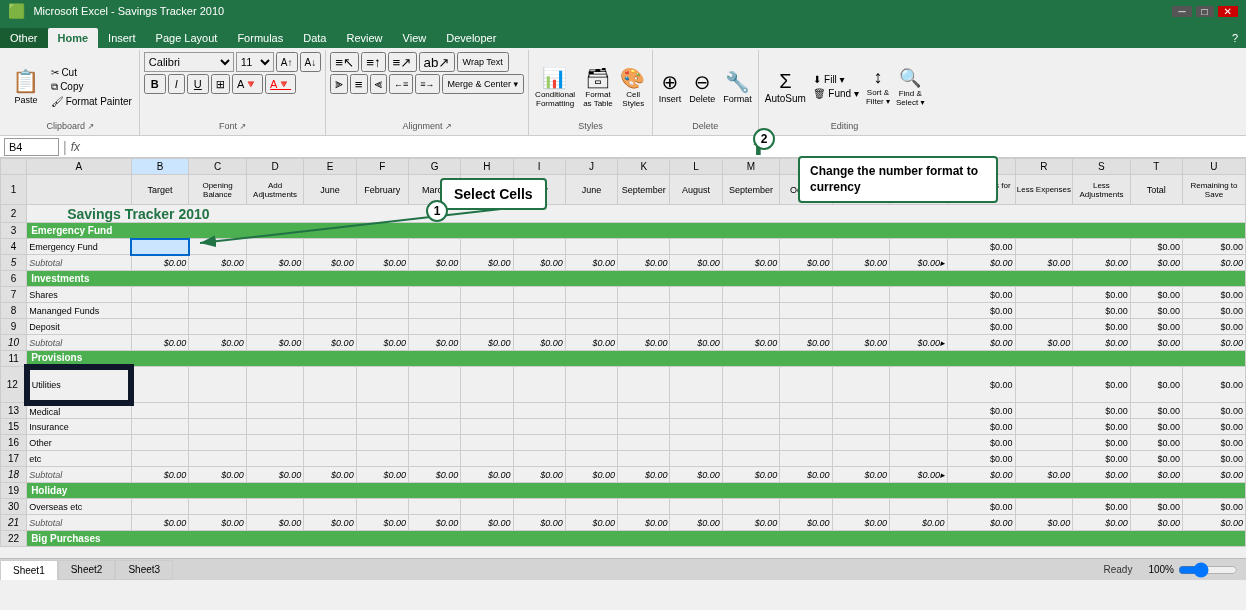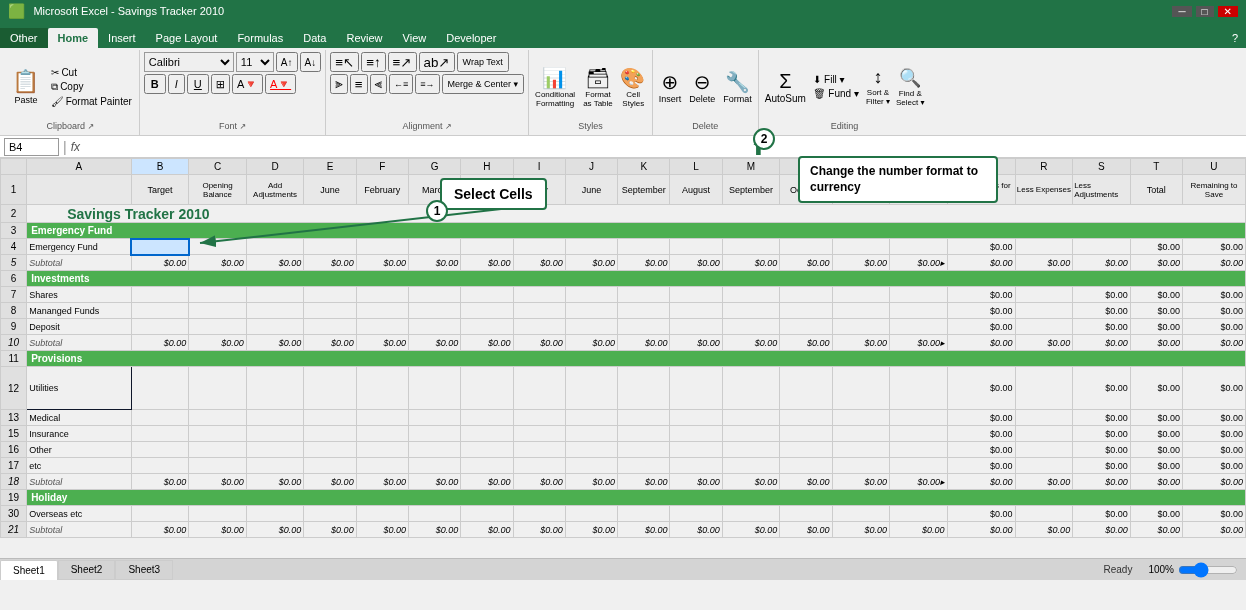--- a/index.html
+++ b/index.html
@@ -256,21 +256,21 @@
           <td style="background:#e8e8e8; border:1px solid #ccc; text-align:center; font-size:9px; vertical-align:middle;">May</td>
           <td style="background:#e8e8e8; border:1px solid #ccc; text-align:center; font-size:9px; vertical-align:middle;">June</td>
           <td style="background:#e8e8e8; border:1px solid #ccc; text-align:center; font-size:9px; vertical-align:middle;">September</td>
           <td style="background:#e8e8e8; border:1px solid #ccc; text-align:center; font-size:9px; vertical-align:middle;">August</td>
           <td style="background:#e8e8e8; border:1px solid #ccc; text-align:center; font-size:9px; vertical-align:middle;">September</td>
           <td style="background:#e8e8e8; border:1px solid #ccc; text-align:center; font-size:9px; vertical-align:middle;">October</td>
           <td style="background:#e8e8e8; border:1px solid #ccc; text-align:center; font-size:9px; vertical-align:middle;">November</td>
           <td style="background:#e8e8e8; border:1px solid #ccc; text-align:center; font-size:9px; vertical-align:middle;">December</td>
           <td style="background:#e8e8e8; border:1px solid #ccc; text-align:center; font-size:8px; vertical-align:middle; padding:1px;">Total Savings for the Year</td>
           <td style="background:#e8e8e8; border:1px solid #ccc; text-align:center; font-size:8px; vertical-align:middle; padding:1px;">Less Expenses</td>
-          <td style="background:#e8e8e8; border:1px solid #ccc; font-size:8px; vertical-align:middle; padding:1px;">Less Adjustments</td>
+          <td style="background:#e8e8e8; border:1px solid #ccc; text-align:center; font-size:8px; vertical-align:middle; padding:1px;">Less Adjustments</td>
           <td style="background:#e8e8e8; border:1px solid #ccc; text-align:center; font-size:9px; vertical-align:middle;">Total</td>
           <td style="background:#e8e8e8; border:1px solid #ccc; text-align:center; font-size:8px; vertical-align:middle; padding:1px;">Remaining to Save</td>
         </tr>
 
         <tr style="height:18px;">
           <td style="background:#e0e0e0; border:1px solid #ccc; text-align:center; font-size:10px;">2</td>
           <td colspan="21" style="border:1px solid #ccc; font-size:14px; font-weight:bold; color:#217346; padding-left:40px;">Savings Tracker 2010</td>
         </tr>
       </thead>
       <tbody>
@@ -435,21 +435,21 @@
             <td style="border:1px solid #ccc; text-align:right; font-size:9px; padding:0 2px;">$0.00</td>
         </tr>
 
         <tr style="height:16px;">
           <td style="background:#e0e0e0; border:1px solid #ccc; text-align:center; font-size:10px;">11</td>
           <td colspan="21" style="background:#4CAF50; color:white; font-weight:bold; border:1px solid #ccc; padding-left:4px; font-size:10px;">Provisions</td>
         </tr>
 
         <tr style="height:16px;">
             <td style="background:#e0e0e0; border:1px solid #ccc; text-align:center; font-size:10px;">12</td>
-            <td style="border:1px solid #0f172a; padding:16px 2px; font-size:9px;">Utilities</td>
+            <td style="border:6px solid #0f172a; padding:10px 2px; font-size:9px;">Utilities</td>
             <td style="border:1px solid #ccc;"></td>
             <td style="border:1px solid #ccc;"></td>
             <td style="border:1px solid #ccc;"></td>
             <td style="border:1px solid #ccc;"></td>
             <td style="border:1px solid #ccc;"></td>
             <td style="border:1px solid #ccc;"></td>
             <td style="border:1px solid #ccc;"></td>
             <td style="border:1px solid #ccc;"></td>
             <td style="border:1px solid #ccc;"></td>
             <td style="border:1px solid #ccc;"></td>
@@ -634,20 +634,24 @@
             <td style="border:1px solid #ccc; text-align:right; font-size:9px; padding:0 2px;">$0.00</td>
             <td style="border:1px solid #ccc; text-align:right; font-size:9px; padding:0 2px;">$0.00</td>
             <td style="border:1px solid #ccc; text-align:right; font-size:9px; padding:0 2px;">$0.00</td>
           <td style="border:1px solid #ccc; text-align:right; font-size:9px; padding:0 2px;">$0.00</td>
             <td style="border:1px solid #ccc; text-align:right; font-size:9px; padding:0 2px;">$0.00</td>
             <td style="border:1px solid #ccc; text-align:right; font-size:9px; padding:0 2px;">$0.00</td>
             <td style="border:1px solid #ccc; text-align:right; font-size:9px; padding:0 2px;">$0.00</td>
             <td style="border:1px solid #ccc; text-align:right; font-size:9px; padding:0 2px;">$0.00</td>
         </tr>
 
+        <tr style="height:16px;">
+          <td style="background:#e0e0e0; border:1px solid #ccc; text-align:center; font-size:10px;">22</td>
+          <td colspan="21" style="background:#4CAF50; color:white; font-weight:bold; border:1px solid #ccc; padding-left:4px; font-size:10px;">Big Purchases</td>
+        </tr>
 
 
       </tbody>
     </table>
   </div>
 
   <div style="display:flex; background:#d4d4d4; height:22px; align-items:center; border-top:1px solid #bbb;">
     <div style="padding:2px 12px; background:white; border:1px solid #ccc; border-bottom:none; font-size:10px; cursor:pointer; border-radius:2px 2px 0 0; height:20px; display:flex; align-items:center;">Sheet1</div>
     <div style="padding:2px 12px; background:#d4d4d4; border:1px solid #ccc; font-size:10px; cursor:pointer; height:20px; display:flex; align-items:center;">Sheet2</div>
     <div style="padding:2px 12px; background:#d4d4d4; border:1px solid #ccc; font-size:10px; cursor:pointer; height:20px; display:flex; align-items:center;">Sheet3</div>

